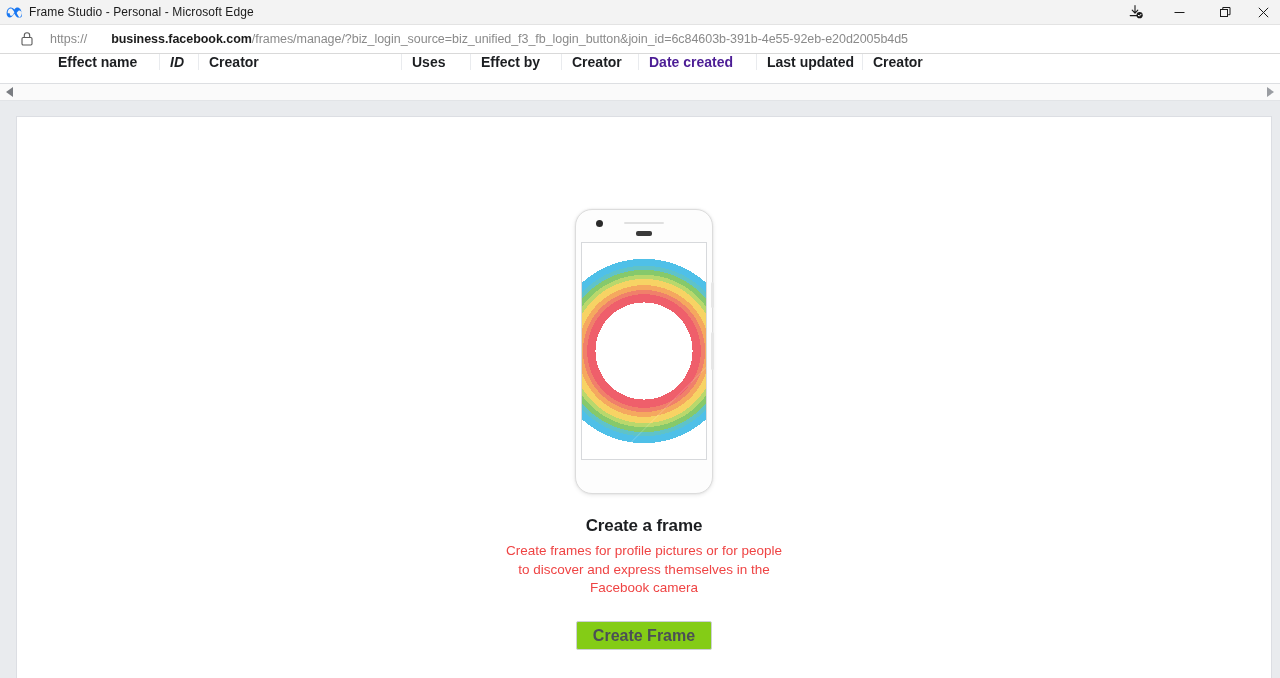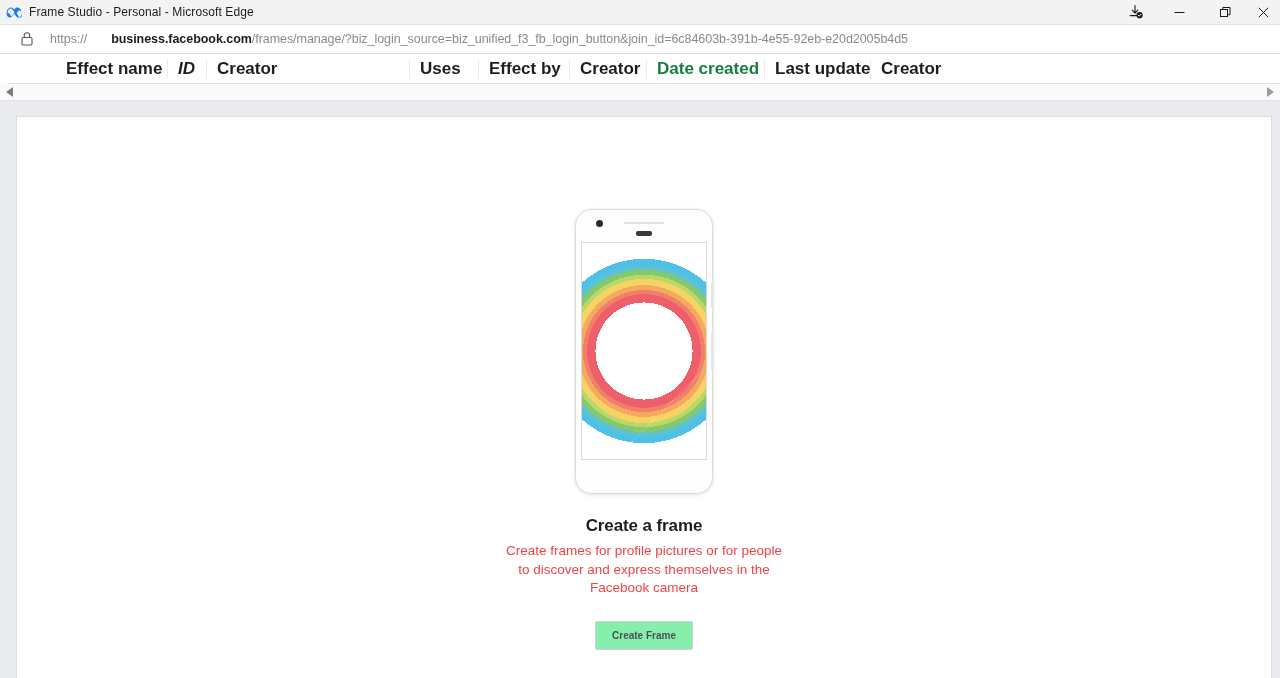--- a/index.html
+++ b/index.html
@@ -68,36 +68,35 @@
     white-space: nowrap;
     letter-spacing: -0.05px;
   }
   .url b { color: #1b1b1b; font-weight: 700; padding-left: 24px; }
 
   
   .table-head {
     height: 30px;
     background: #ffffff;
     display: flex;
-    align-items: center;
+    align-items: flex-start;
     border-bottom: 1px solid #dddfe2;
-    font-size: 17px;
-    margin-left: 8px;
+    font-size: 14px;
   }
   .th {
     display: flex;
     align-items: center;
     padding: 0 10px;
     color: #1c1e21;
     font-weight: 700;
     border-right: 1px solid #e9ebee;
     white-space: nowrap;
     overflow: hidden;
   }
-  .th.active { color: #15803d; }
+  .th.active { color: #4c1d95; }
   .th.spacer { border-right: 1px solid #e9ebee; }
   .th.last { border-right: none; }
 
   
   .hscroll {
     height: 17px;
     background: #fafafa;
     border-bottom: 1px solid #e2e4e7;
     display: flex;
     align-items: center;
@@ -227,25 +226,25 @@
   }
   .es-sub {
     font-size: 13.5px;
     color: #ef4444;
     text-align: center;
     line-height: 18.5px;
     max-width: 290px;
   }
   .btn {
     margin-top: 23px;
-    background: #86efac;
+    background: #84cc16;
     border: 1px solid #ccd0d5;
     border-radius: 2px;
     color: #4b4f56;
-    font-size: 10px;
+    font-size: 16px;
     font-weight: 700;
     font-family: "Liberation Sans", sans-serif;
     padding: 0 16px;
     height: 29px;
     line-height: 27px;
     cursor: pointer;
   }
 </style>
 </head>
 <body>

